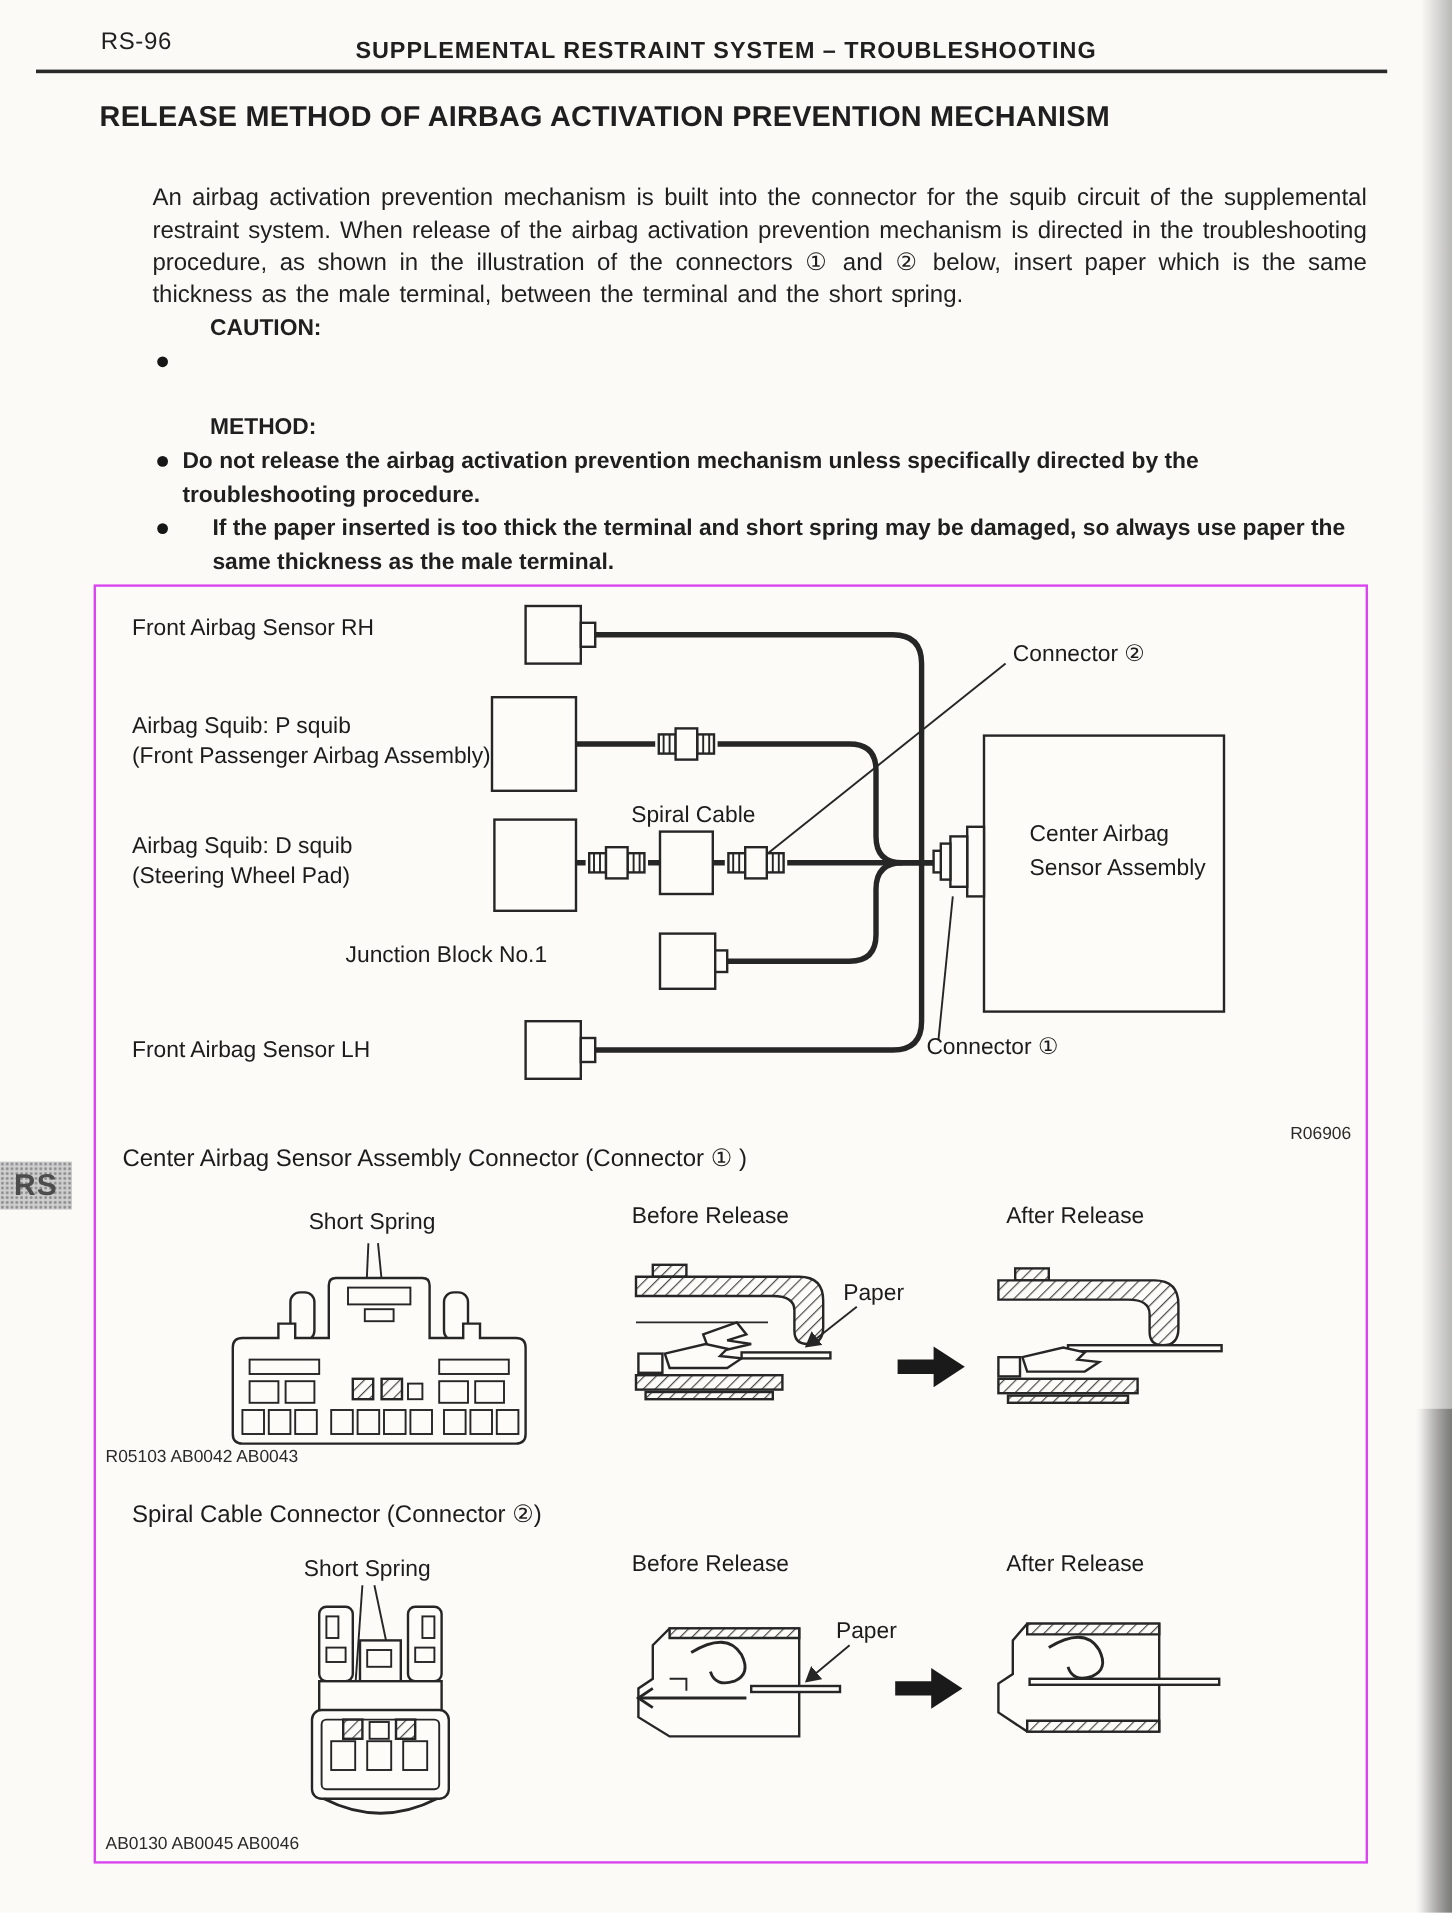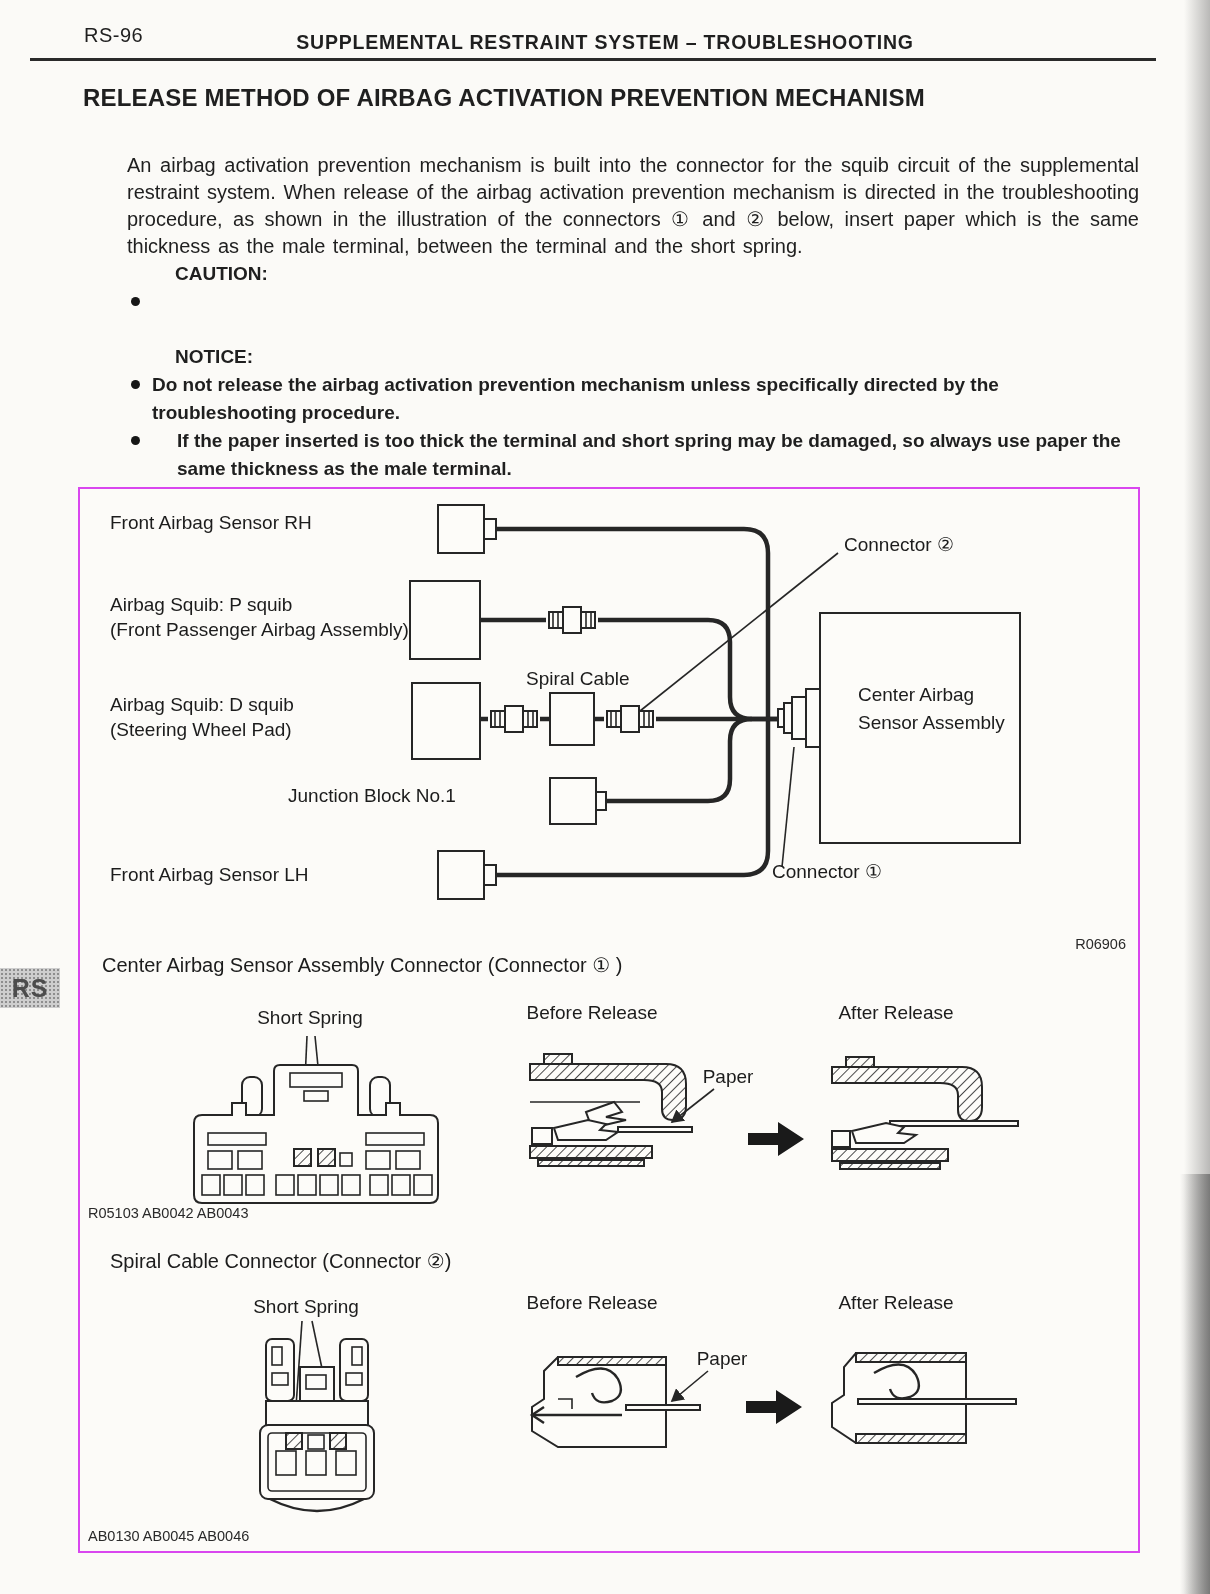--- a/index.html
+++ b/index.html
@@ -51,21 +51,21 @@
 <div class="abs header-title">SUPPLEMENTAL RESTRAINT SYSTEM – TROUBLESHOOTING</div>
 <div class="abs header-rule"></div>
 <div class="abs page-heading">RELEASE METHOD OF AIRBAG ACTIVATION PREVENTION MECHANISM</div>
 <div class="abs intro">An airbag activation prevention mechanism is built into the connector for the squib circuit of the supplemental restraint system. When release of the airbag activation prevention mechanism is directed in the troubleshooting procedure, as shown in the illustration of the connectors ① and ② below, insert paper which is the same thickness as the male terminal, between the terminal and the short spring.</div>
 
 <div class="abs sec-label caution-label">CAUTION:</div>
 <div class="abs bullet bullet-1">
   <span class="dot"></span>
 </div>
 
-<div class="abs sec-label notice-label">NOTICE:</div>
+<div class="abs sec-label notice-label">METHOD:</div>
 <div class="abs bullet bullet-2">
   <span class="dot"></span>
   <span>Do not release the airbag activation prevention mechanism unless specifically directed by the troubleshooting procedure.</span>
 </div>
 <div class="abs bullet bullet-3">
   <span class="dot"></span>
   <span>If the paper inserted is too thick the terminal and short spring may be damaged, so always use paper the same thickness as the male terminal.</span>
 </div>
 
 <div class="abs figure-box">

